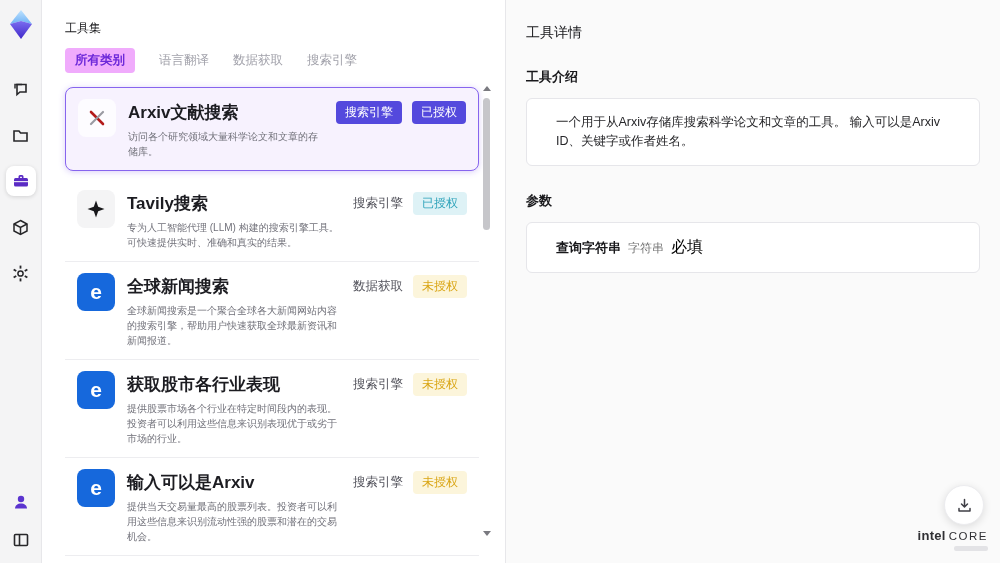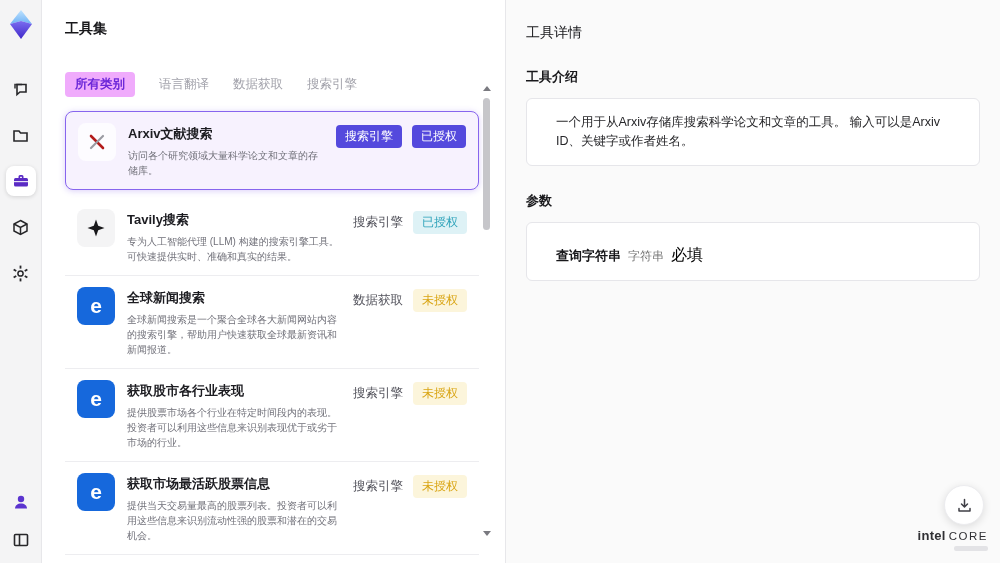--- a/index.html
+++ b/index.html
@@ -13,37 +13,37 @@
   .rail-logo { margin-top:8px; width:30px; height:34px; }
   .rail-nav { margin-top:32px; display:flex; flex-direction:column; gap:16px; align-items:center; }
   .rail-btn { width:30px; height:30px; display:flex; align-items:center; justify-content:center;
     border-radius:8px; cursor:pointer; }
   .rail-btn.active { background:#fff; box-shadow:0 1px 4px rgba(0,0,0,.14); }
   .rail-bottom { margin-top:auto; margin-bottom:8px; display:flex; flex-direction:column; gap:8px; align-items:center; }
 
   
   .list-panel { position:absolute; left:42px; top:0; width:463px; height:563px; background:#fff; }
   .lp-inner { padding:14px 26px 0 23px; }
-  .lp-title { font-size:14px; font-weight:bold; margin:6px 0 34px 0; }
+  .lp-title { font-size:12px; font-weight:normal; margin:6px 0 11px 0; }
   .tabs { display:flex; align-items:center; gap:24px; margin-bottom:14px; }
   .tab { font-size:12.5px; color:#a1a1aa; cursor:pointer; white-space:nowrap; }
   .tab.active { color:#6d28d9; background:#f0abfc; padding:4px 10px; border-radius:4px; font-weight:bold; }
 
   .tool-list { }
   .tool-item { display:flex; gap:12px; padding:11px 12px; cursor:pointer; }
   .tool-item.selected { border:1px solid #8765ee; background:#f7f2fe; border-radius:8px;
     box-shadow:0 1px 6px rgba(122,84,230,.28); margin-bottom:8px; }
   .tool-item.lined { border-bottom:1px solid #ededf0; }
   .tool-icon { width:38px; height:38px; border-radius:8px; background:#f4f4f5; flex:none;
     display:flex; align-items:center; justify-content:center; }
   .tool-icon.white { background:#fdfcff; }
   .tool-icon.blue { background:#1668dc; }
   .blue-glyph { color:#fff; font-size:21px; font-weight:bold; line-height:1; transform:translateY(-1px); }
   .tool-main { flex:1; min-width:0; }
-  .tool-name { font-size:13px; font-weight:bold; margin:2px 0 5px 0; color:#1c1c21; }
+  .tool-name { font-size:17px; font-weight:bold; margin:2px 0 5px 0; color:#1c1c21; }
   .tool-desc { font-size:10px; color:#71717a; line-height:1.5; }
   .tool-tags { flex:none; display:flex; gap:10px; align-items:center; align-self:flex-start; margin-top:2px; }
   .cat-text { font-size:12.5px; color:#52525b; }
   .badge { font-size:12px; padding:3px 9px; border-radius:4px; white-space:nowrap; }
   .badge.solid { background:#5449dd; color:#fff; }
   .badge.teal { background:#def2f6; color:#2fa3ba; }
   .badge.yellow { background:#fcf5db; color:#d9a514; }
 
   
   .scrollbar { position:absolute; left:440px; top:86px; width:10px; height:450px; }
@@ -55,21 +55,21 @@
     background:#c6c6ca; border-radius:4px; cursor:pointer; }
 
   
   .detail-panel { position:absolute; left:505px; top:0; width:495px; height:563px;
     background:#fafafa; border-left:1px solid #e7e7ea; padding:16px 20px; }
   .dp-title { font-size:14px; font-weight:normal; margin:8px 0 0 0; }
   .dp-sec { font-size:13px; font-weight:bold; margin-top:26px; }
   .dp-card { background:#fff; border:1px solid #e6e6ea; border-radius:6px;
     padding:14px 29px; margin-top:12px; }
   .dp-intro { font-size:12.5px; color:#27272a; line-height:1.5; }
-  .param-head { display:flex; align-items:baseline; gap:7px;margin-top:8px; }
+  .param-head { display:flex; align-items:baseline; gap:7px; }
   .param-name { font-size:13px; font-weight:bold; }
   .param-type { font-size:12px; color:#737373; }
   .param-req { font-size:16px; color:#000000; }
   .param-desc { font-size:12.5px; color:#52525b; margin-top:9px; }
 
   
   .fab { position:absolute; right:16px; bottom:38px; width:40px; height:40px; border-radius:50%;
     background:#fff; border:1px solid #ececef; box-shadow:0 2px 8px rgba(0,0,0,.12);
     display:flex; align-items:center; justify-content:center; cursor:pointer; }
   .brand { position:absolute; right:12px; bottom:12px; text-align:center; color:#2f2f33; }
@@ -241,21 +241,21 @@
           <span class="cat-text">搜索引擎</span>
           <span class="badge yellow">未授权</span>
         </div>
       </div>
 
       <div class="tool-item lined">
         <div class="tool-icon blue">
           <span class="blue-glyph">e</span>
         </div>
         <div class="tool-main">
-          <div class="tool-name">获取市场最活跃股票信息</div>
+          <div class="tool-name">输入可以是Arxiv</div>
           <div class="tool-desc">提供当天交易量最高的股票列表。投资者可以利用这些信息来识别流动性强的股票和潜在的交易机会。</div>
         </div>
         <div class="tool-tags">
           <span class="cat-text">搜索引擎</span>
           <span class="badge yellow">未授权</span>
         </div>
       </div>
 
     </div>
   </div>

